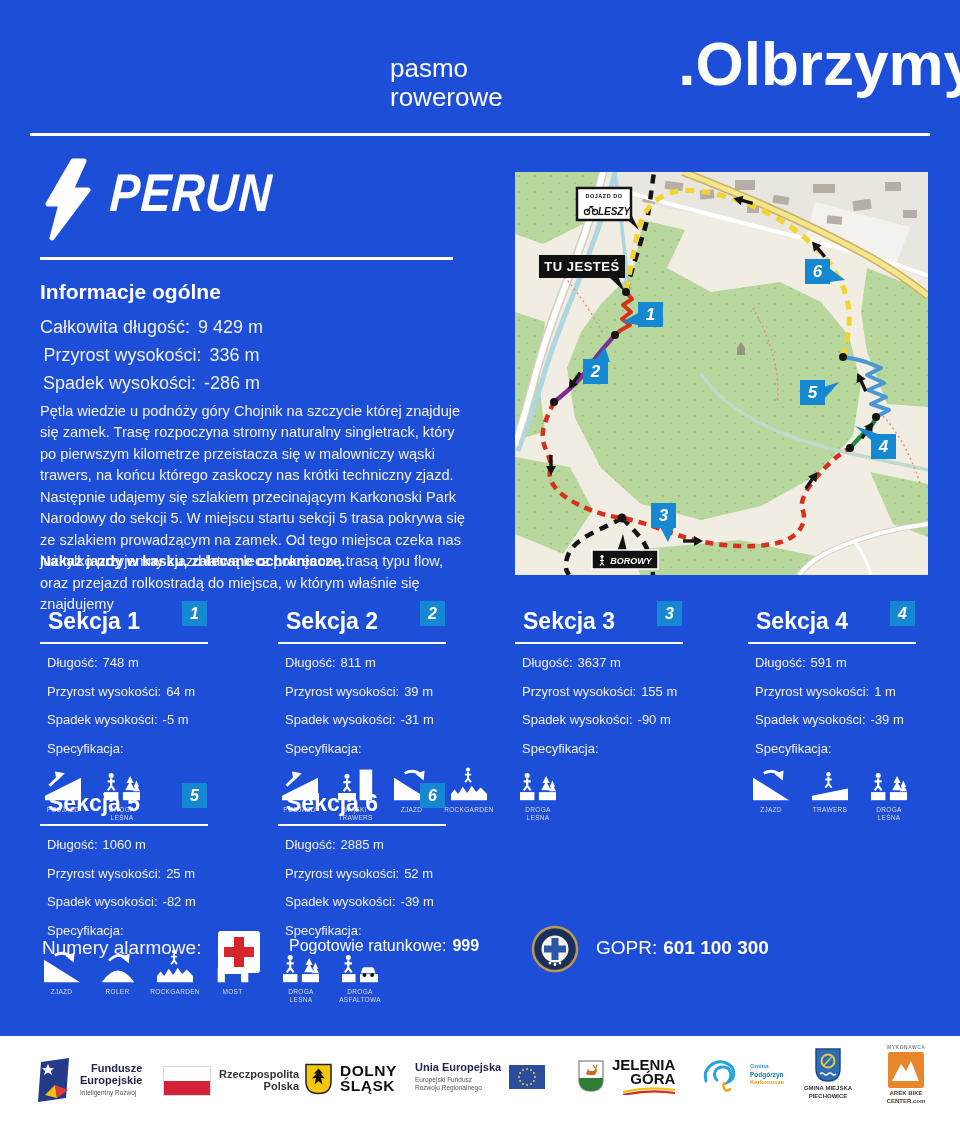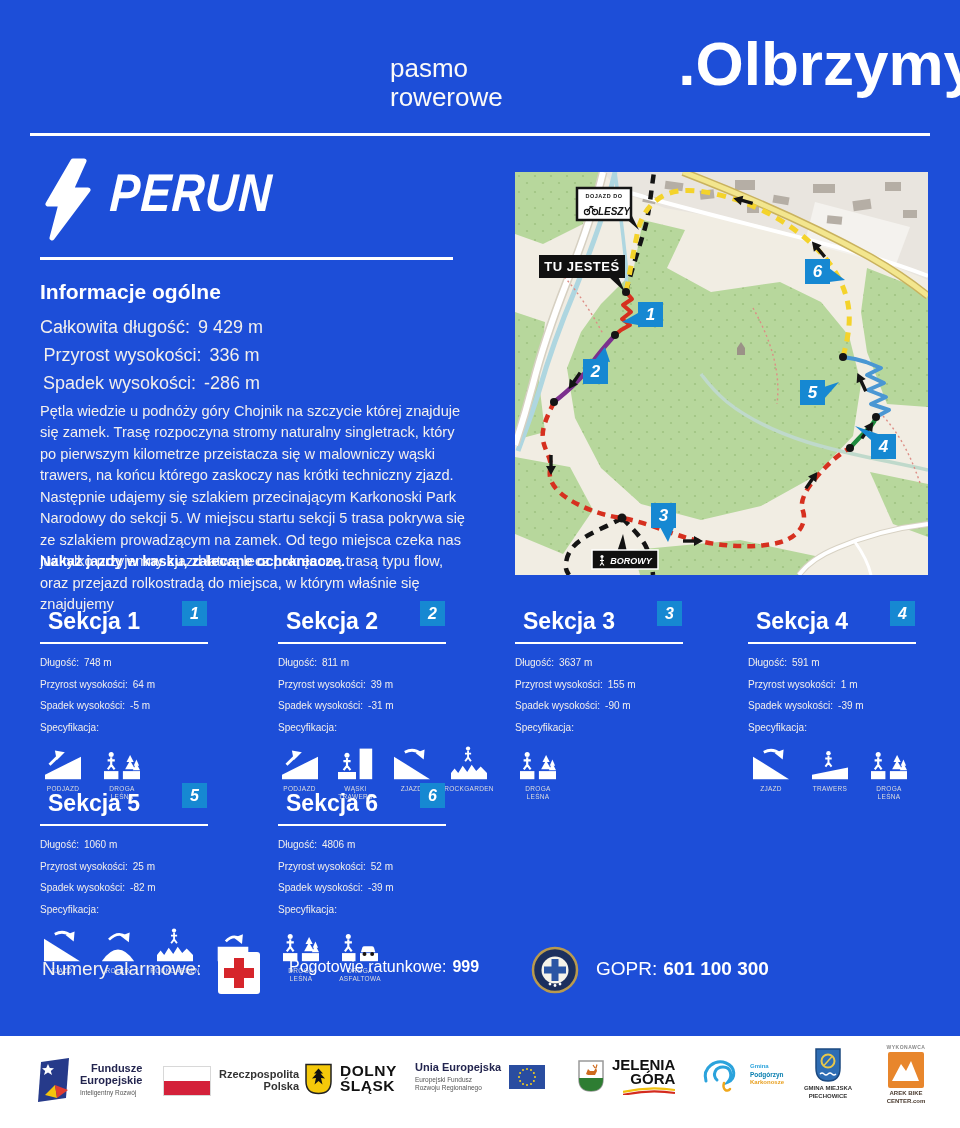--- a/index.html
+++ b/index.html
@@ -22,28 +22,28 @@
   .note{left:40px;top:553px;font-size:14.6px;font-weight:bold;}
   
   .map{left:515px;top:172px;width:413px;height:403px;}
   
   .sec{position:absolute;width:214px;}
   .sec h3{margin:8px;font-size:23px;font-weight:bold;line-height:26px;}
   .badge{position:absolute;left:142px;top:1px;width:25px;height:25px;background:#1688d2;
          display:flex;align-items:center;justify-content:center;
          font-style:italic;font-weight:bold;font-size:16px;}
   .sec-line{width:168px;height:2px;background:#fff;margin:7px 0 8px 0;}
-  .stat{margin:0;font-size:10px;line-height:21.5px;color:#f2efec;}
+  .stat{margin:7px;font-size:13px;line-height:21.5px;color:#f2efec;}
   .stat .v{margin-left:5px;}
   .features{display:flex;gap:13px;margin-top:7px;}
   .feature{display:flex;flex-direction:column;align-items:center;width:46px;}
   .fico{width:36px;height:36px;}
   .flabel{font-size:6.5px;margin-top:4px;text-align:center;letter-spacing:.3px;color:#ddd;line-height:1.3;}
   
-  .alarm{left:0;top:932px;width:960px;height:78px;}
+  .alarm{left:0;top:911px;width:960px;height:78px;}
   .alarm-h{left:42px;top:26px;font-size:19px;color:#f6f3f0;}
   .cross{left:218px;top:20px;width:42px;height:42px;background:#fff;border-radius:3px;}
   .cross .cv{position:absolute;left:16px;top:6px;width:10px;height:30px;background:#d6252b;}
   .cross .ch{position:absolute;left:6px;top:16px;width:30px;height:10px;background:#d6252b;}
   .amb{left:269px;top:26px;font-size:16px;margin-left:20px;}
   .gopr-badge{left:531px;top:14px;width:48px;height:48px;}
   .gopr{left:596px;top:26px;font-size:19px;}
   .bold-num{font-weight:800;margin-left:6px;}
   
   .footer{left:0;top:1036px;width:960px;height:92px;background:#fff;color:#222;}
@@ -479,21 +479,21 @@
         </div>
     </div>
   </div>
 
   <div class="sec" style="left:278px;top:782px">
     <h3>Sekcja 6</h3>
     <div class="badge">
         <span>6</span>
       </div>
     <div class="sec-line"></div>
-    <p class="stat"><span>Długość:</span><span class="v">4806 m</span></p>
+    <p class="stat"><span>Długość:</span><span class="v">2885 m</span></p>
     <p class="stat"><span>Przyrost wysokości:</span><span class="v">52 m</span></p>
     <p class="stat"><span>Spadek wysokości:</span><span class="v">-39 m</span></p>
     <p class="stat">Specyfikacja:</p>
     <div class="features">
       <div class="feature">
           <svg class="fico" viewBox="0 0 40 40">
             <use href="#icon-droga-lesna" xlink:href="#icon-droga-lesna"></use>
           </svg>
           <span class="flabel">DROGA LEŚNA</span>
         </div>

